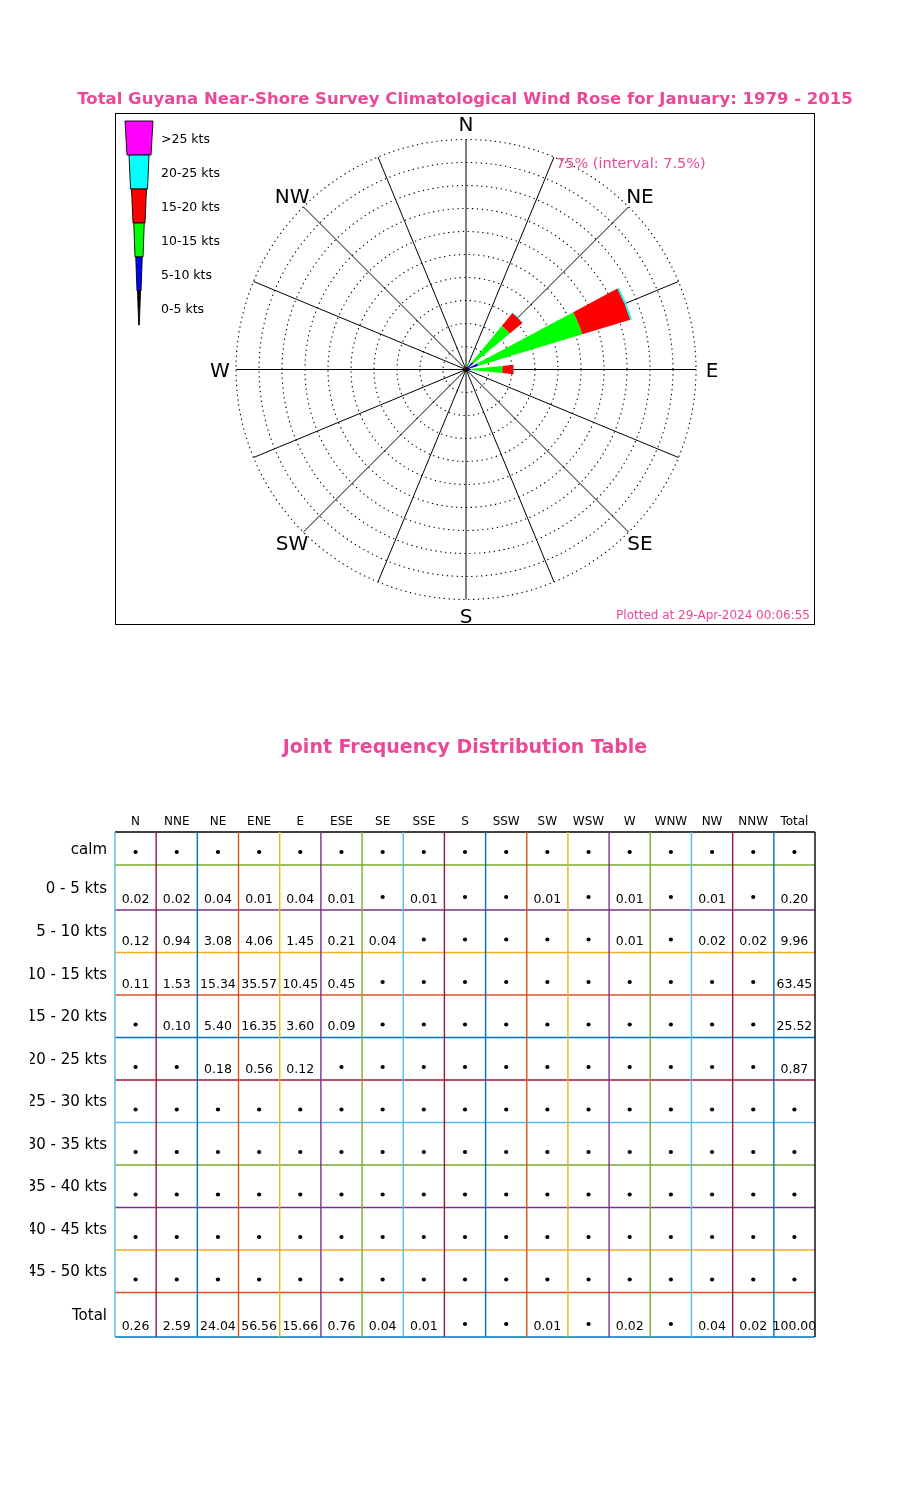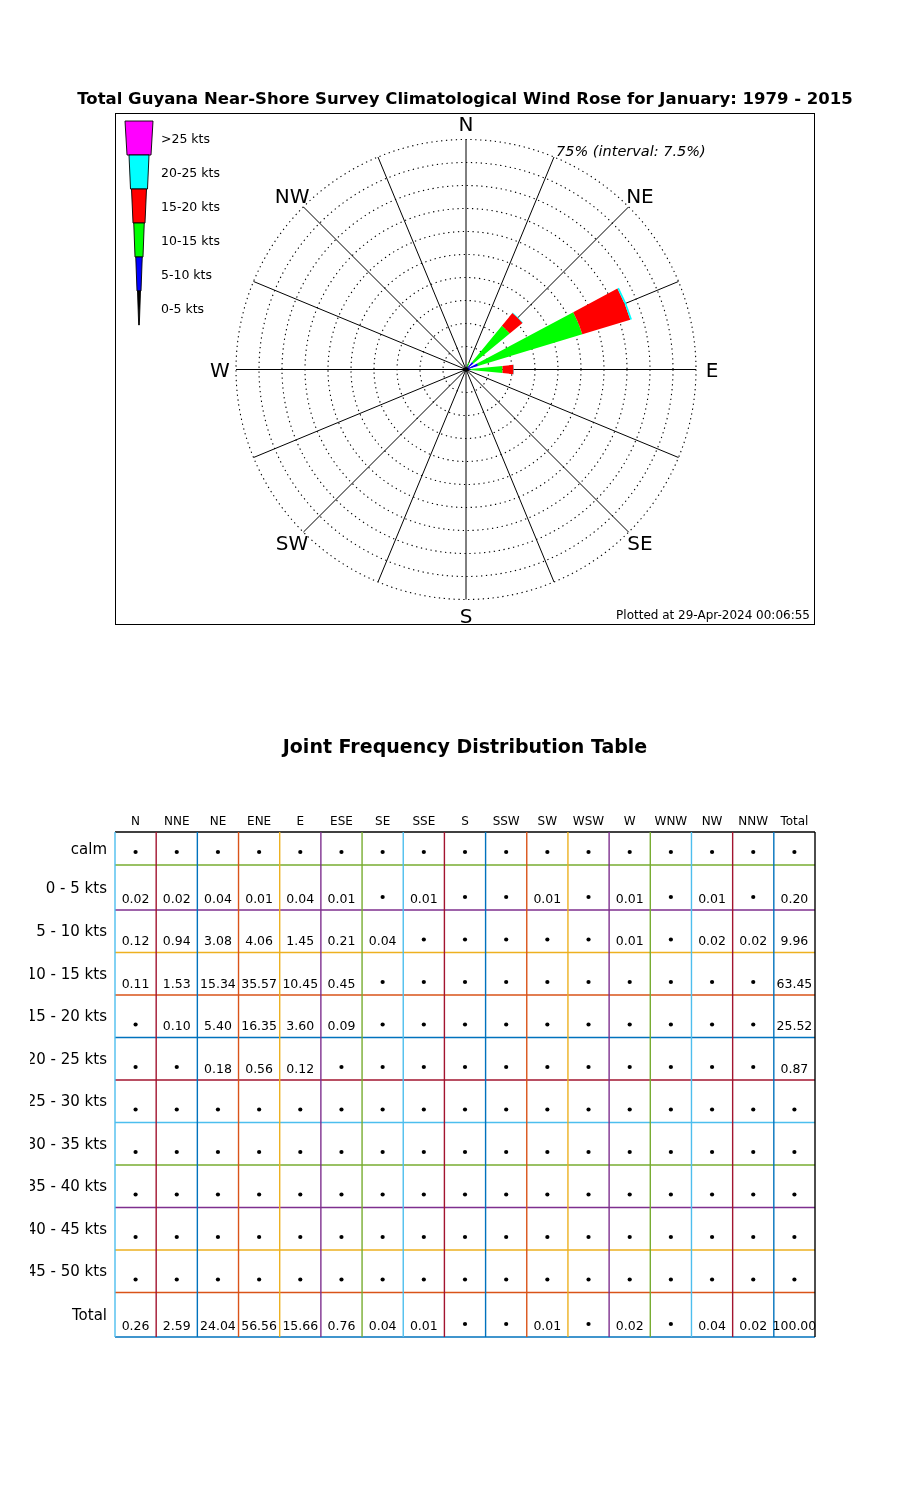--- a/index.html
+++ b/index.html
@@ -1,23 +1,23 @@
 <!DOCTYPE html>
 <html><head>
 <meta charset="utf-8">
 <style>
   html,body{margin:0;padding:0;background:#fff;}
   .page{position:relative;width:900px;height:1500px;background:#fff;overflow:hidden;
-        font-family:"DejaVu Sans","Liberation Sans",sans-serif;color:#000000;}
+        font-family:"DejaVu Sans","Liberation Sans",sans-serif;color:#ec4899;}
   .chart-title{position:absolute;left:0;top:89px;width:930px;text-align:center;
         font-size:16.5px;font-weight:bold;letter-spacing:0px;}
   .plot-box{position:absolute;left:115px;top:113px;width:700px;height:512px;
         border:1.5px solid #000;box-sizing:border-box;}
   .plot-box svg{position:absolute;left:0;top:0;}
-  .radial-label{position:absolute;left:440px;top:29px;font-size:14.5px;white-space:pre;font-style:italic;}
+  .radial-label{position:absolute;left:440px;top:41px;font-size:14.5px;white-space:pre;}
   .plot-footer{position:absolute;right:4px;bottom:2px;font-size:12px;}
   .table-title{position:absolute;left:0;top:735px;width:930px;text-align:center;
         font-size:19px;font-weight:bold;}
   .table-area{position:absolute;left:30px;top:795px;width:820px;height:570px;}
   svg text{fill:#000;}
 </style>
 </head>
 <body>
 
 <div class="page">

